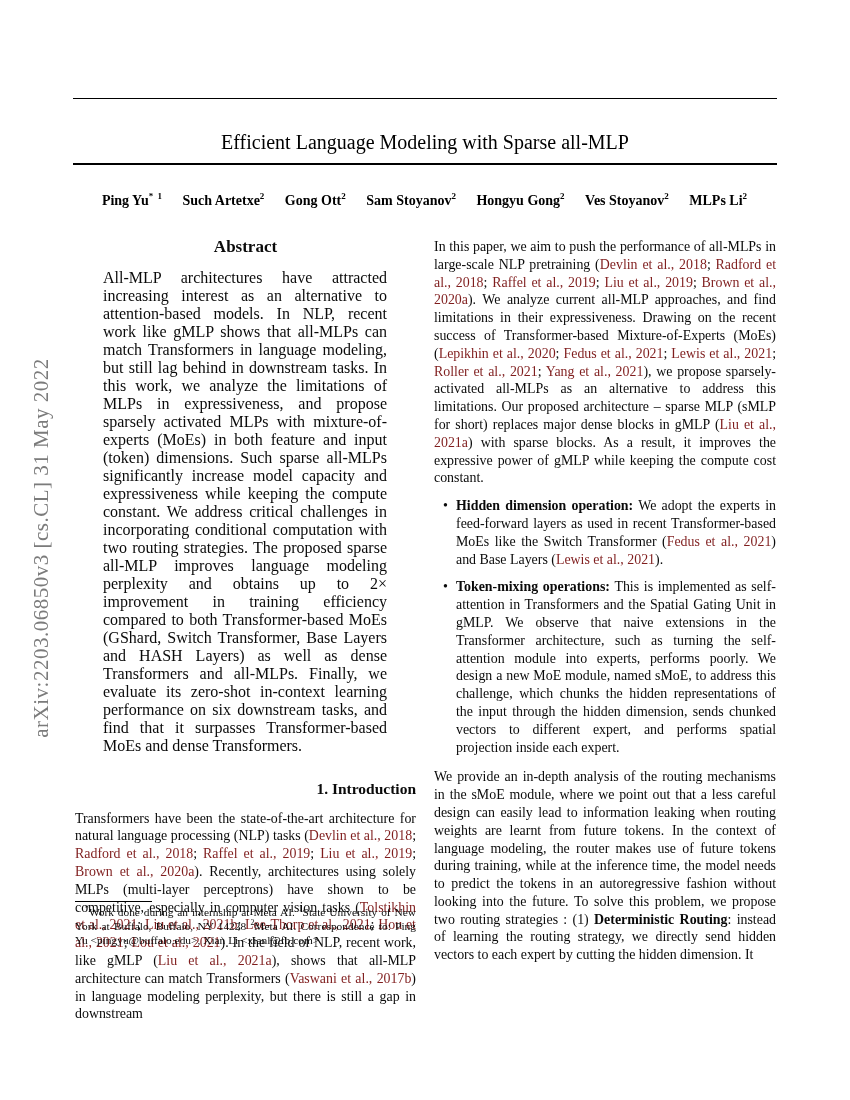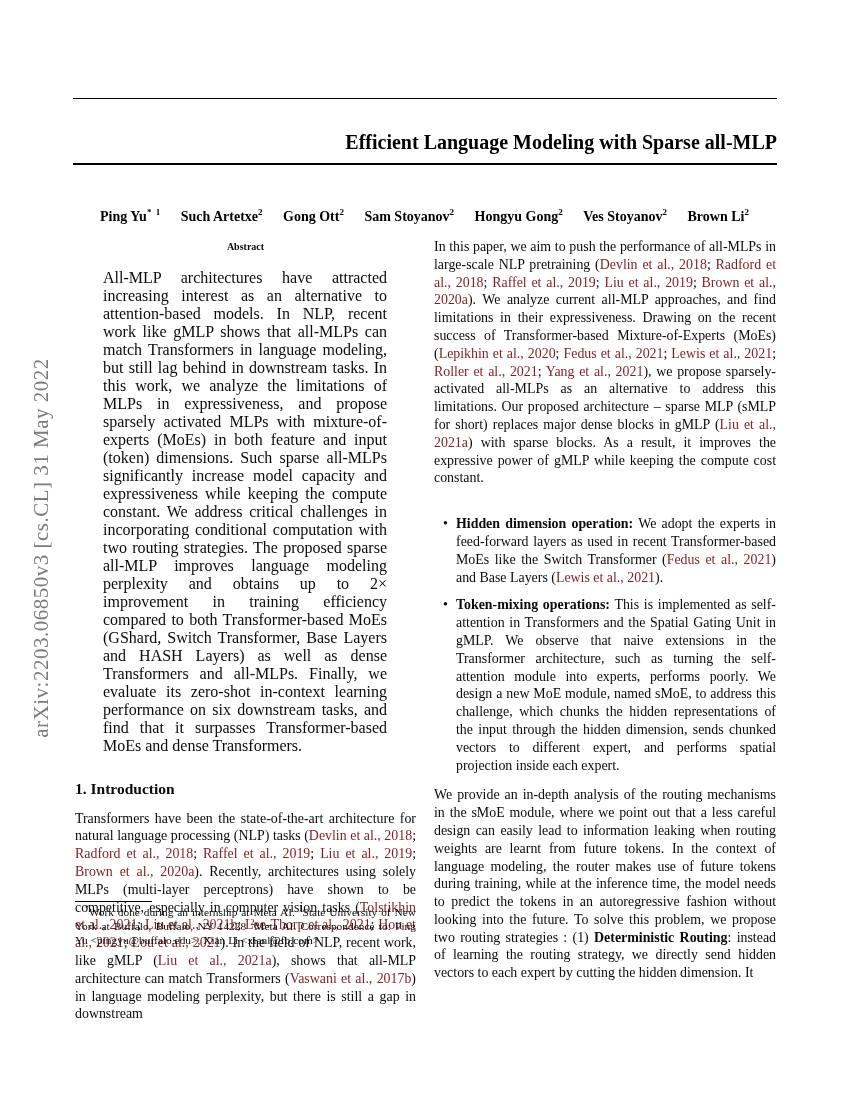--- a/index.html
+++ b/index.html
@@ -21,59 +21,59 @@
     font-size: 21px; letter-spacing: 0.5px;
     color: #7b7b7b;
   }
 
   
   .rule-thin  { position: absolute; left: 73px; width: 704px; top: 98px;  height: 1.4px; background: #000; }
   .rule-thick { position: absolute; left: 73px; width: 704px; top: 163px; height: 2.4px; background: #000; }
 
   .title {
     position: absolute; left: 73px; width: 704px; top: 118px;
-    text-align: right; font-weight: bold; font-size: 20px; color: #000;
+    text-align: center; font-weight: normal; font-size: 20px; color: #000;
   }
 
   .authors {
     position: absolute; left: 73px; width: 704px; top: 191px;
     text-align: center; font-weight: bold; font-size: 14px; color: #000;
   }
-  .author { display: inline-block; margin: 16px 8px; white-space: nowrap; }
+  .author { display: inline-block; margin: 0 8px; white-space: nowrap; }
   .author .asup { vertical-align: super; font-size: 9px; font-weight: bold; letter-spacing: 1px; }
 
   .col { position: absolute; top: 238px; text-align: justify; font-size: 13.9px; line-height: 17.8px; }
   .col-left  { left: 75px;  width: 341px; }
   .col-right { left: 434px; width: 342px; }
 
   .abstract-heading {
-    text-align: center; font-weight: bold; font-size: 10px; margin: 0 0 13px 0;
+    text-align: center; font-weight: bold; font-size: 17px; margin: 0 0 13px 0;
   }
   .abstract-body {
     padding: 0 29px 0 28px; text-align: justify;
     font-size: 16px; line-height: 18px;
     hyphens: auto; -webkit-hyphens: auto;
   }
   .section-heading {
-    font-weight: bold; font-size: 15.5px; text-align: left;
+    font-weight: bold; font-size: 15.5px; text-align: right;
     margin: 25px 0 12px 0;
   }
   .para { margin: 0 0 7px 0; hyphens: auto; -webkit-hyphens: auto; }
   .para:last-child { margin-bottom: 0; }
 
   
   .footnote-block { position: absolute; left: 75px; top: 901px; width: 341px; }
   .footnote-rule { width: 77px; height: 1px; background: #000; margin: 0 0 4px 0; }
   .footnote {
     font-size: 11.4px; line-height: 13.9px; text-align: justify;
     text-indent: 10px; hyphens: auto; -webkit-hyphens: auto;
   }
 
   
-  .bullets { margin: 28px 0 10px 0; padding: 0; list-style: none; }
+  .bullets { margin: 10px 0 10px 0; padding: 0; list-style: none; }
   .bullets li {
     position: relative; padding-left: 22px; margin-bottom: 10px;
     hyphens: auto; -webkit-hyphens: auto;
   }
   .bullets li::before {
     content: "\2022"; position: absolute; left: 9px; top: 0;
     font-size: 14px;
   }
 
   .cite { color: #7f1d1d; }
@@ -92,21 +92,21 @@
   <h1 class="title">Efficient Language Modeling with Sparse all-MLP</h1>
   <div class="rule-thick"></div>
 
   <div class="authors">
     <span class="author"><span>Ping Yu</span><span class="asup">* 1</span></span>
     <span class="author"><span>Such Artetxe</span><span class="asup">2</span></span>
     <span class="author"><span>Gong Ott</span><span class="asup">2</span></span>
     <span class="author"><span>Sam Stoyanov</span><span class="asup">2</span></span>
     <span class="author"><span>Hongyu Gong</span><span class="asup">2</span></span>
     <span class="author"><span>Ves Stoyanov</span><span class="asup">2</span></span>
-    <span class="author"><span>Brown Li</span><span class="asup">2</span></span>
+    <span class="author"><span>MLPs Li</span><span class="asup">2</span></span>
   </div>
 
   <div class="col col-left">
     <div class="abstract-heading">Abstract</div>
     <div class="abstract-body">All-MLP architectures have attracted increasing interest as an alternative to attention-based models. In NLP, recent work like gMLP shows that all-MLPs can match Transformers in language modeling, but still lag behind in downstream tasks. In this work, we analyze the limitations of MLPs in expressiveness, and propose sparsely activated MLPs with mixture-of-experts (MoEs) in both feature and input (token) dimensions. Such sparse all-MLPs significantly increase model capacity and expressiveness while keeping the compute constant. We address critical challenges in incorporating conditional computation with two routing strategies. The proposed sparse all-MLP improves language modeling perplexity and obtains up to 2× improvement in training efficiency compared to both Transformer-based MoEs (GShard, Switch Transformer, Base Layers and HASH Layers) as well as dense Transformers and all-MLPs. Finally, we evaluate its zero-shot in-context learning performance on six downstream tasks, and find that it surpasses Transformer-based MoEs and dense Transformers.</div>
     <div class="section-heading">1. Introduction</div>
     <p class="para"><span>Transformers have been the state-of-the-art architecture for natural language processing (NLP) tasks (</span><span class="cite">Devlin et al., 2018</span><span>; </span><span class="cite">Radford et al., 2018</span><span>; </span><span class="cite">Raffel et al., 2019</span><span>; </span><span class="cite">Liu et al., 2019</span><span>; </span><span class="cite">Brown et al., 2020a</span><span>). Recently, architectures using solely MLPs (multi-layer perceptrons) have shown to be competitive, especially in computer vision tasks (</span><span class="cite">Tolstikhin et al., 2021</span><span>; </span><span class="cite">Liu et al., 2021b</span><span>; </span><span class="cite">Lee-Thorp et al., 2021</span><span>; </span><span class="cite">Hou et al., 2021</span><span>; </span><span class="cite">Lou et al., 2021</span><span>). In the field of NLP, recent work, like gMLP (</span><span class="cite">Liu et al., 2021a</span><span>), shows that all-MLP architecture can match Transformers (</span><span class="cite">Vaswani et al., 2017b</span><span>) in language modeling perplexity, but there is still a gap in downstream</span></p>
   </div>
 
   <div class="footnote-block">

